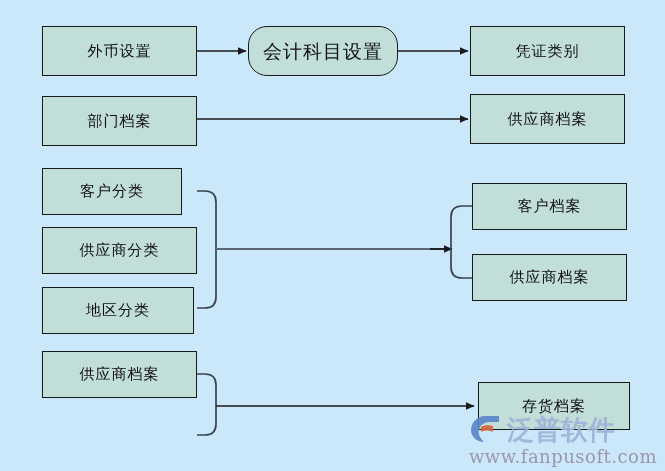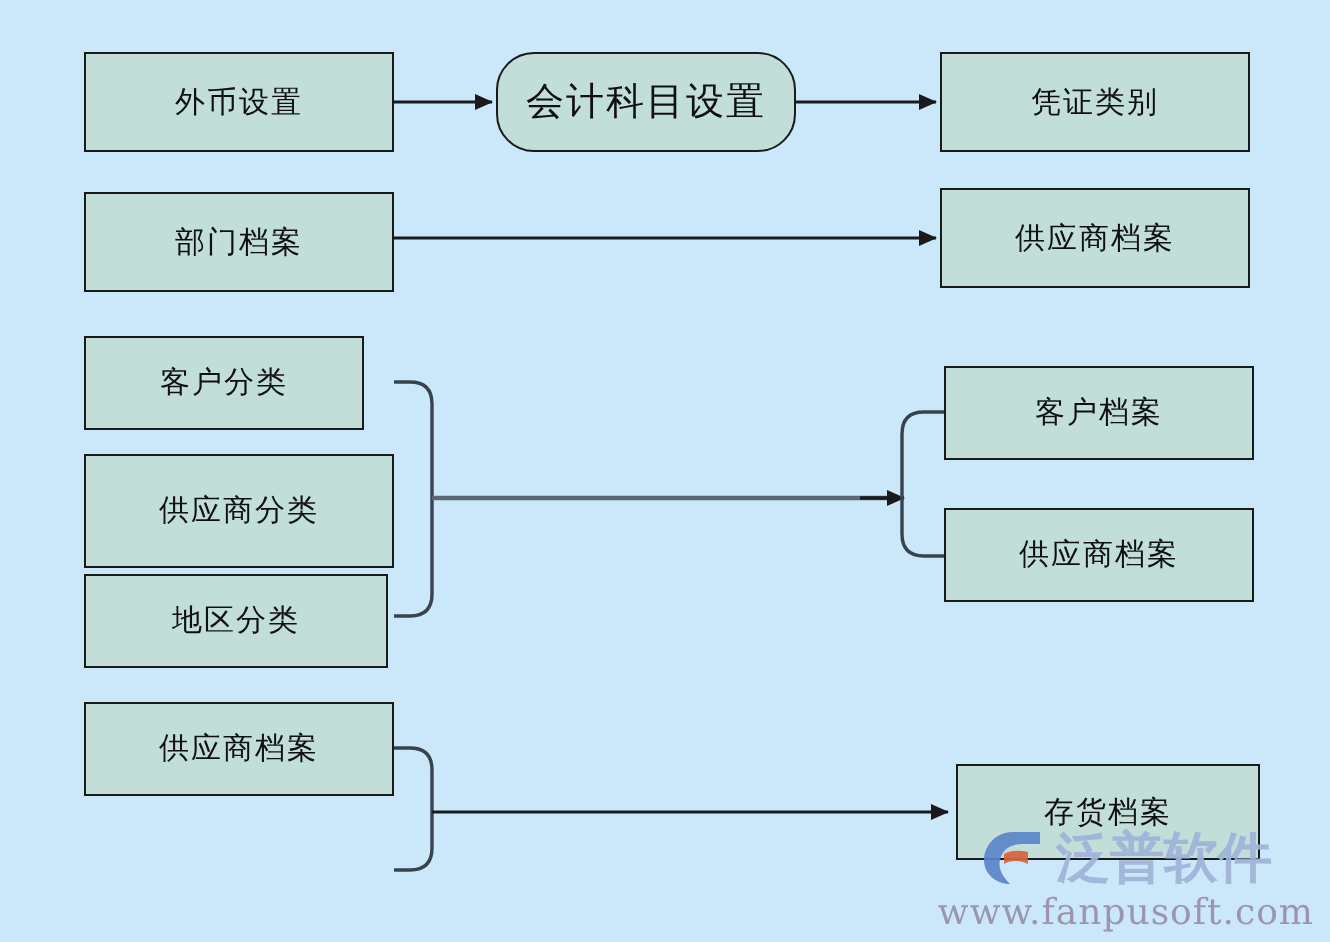--- a/index.html
+++ b/index.html
@@ -46,21 +46,21 @@
     position: absolute;
     right: 8px;
     bottom: 4px;
     text-align: center;
     pointer-events: none;
     opacity: 0.92;
   }
   .wm-row {
     display: flex;
     align-items: center;
-    justify-content: center;
+    justify-content: flex-start;
     gap: 4px;
   }
   .wm-text {
     font-size: 27px;
     font-weight: bold;
     color: #9fb3d8;
     letter-spacing: 0px;
     line-height: 1;
     font-family: "DejaVu Sans", "Liberation Sans", sans-serif;
   }
@@ -121,21 +121,21 @@
   <div class="node small" style="left:248px; top:26px; width:150px; height:50px;border-radius:19px;">会计科目设置</div>
 
   <div class="node" style="left:470px; top:26px; width:155px; height:50px;">凭证类别</div>
 
   <div class="node" style="left:42px; top:96px; width:155px; height:50px;">部门档案</div>
 
   <div class="node" style="left:470px; top:94px; width:155px; height:50px;">供应商档案</div>
 
   <div class="node" style="left:42px; top:168px; width:140px; height:47px;">客户分类</div>
 
-  <div class="node" style="left:42px; top:227px; width:155px; height:57px;">供应商分类</div>
+  <div class="node" style="left:42px; top:227px; width:155px; height:47px;">供应商分类</div>
 
   <div class="node" style="left:42px; top:287px; width:152px; height:47px;">地区分类</div>
 
   <div class="node" style="left:472px; top:183px; width:155px; height:47px;">客户档案</div>
 
   <div class="node" style="left:472px; top:254px; width:155px; height:47px;">供应商档案</div>
 
   <div class="node" style="left:42px; top:351px; width:155px; height:47px;">供应商档案</div>
 
 

